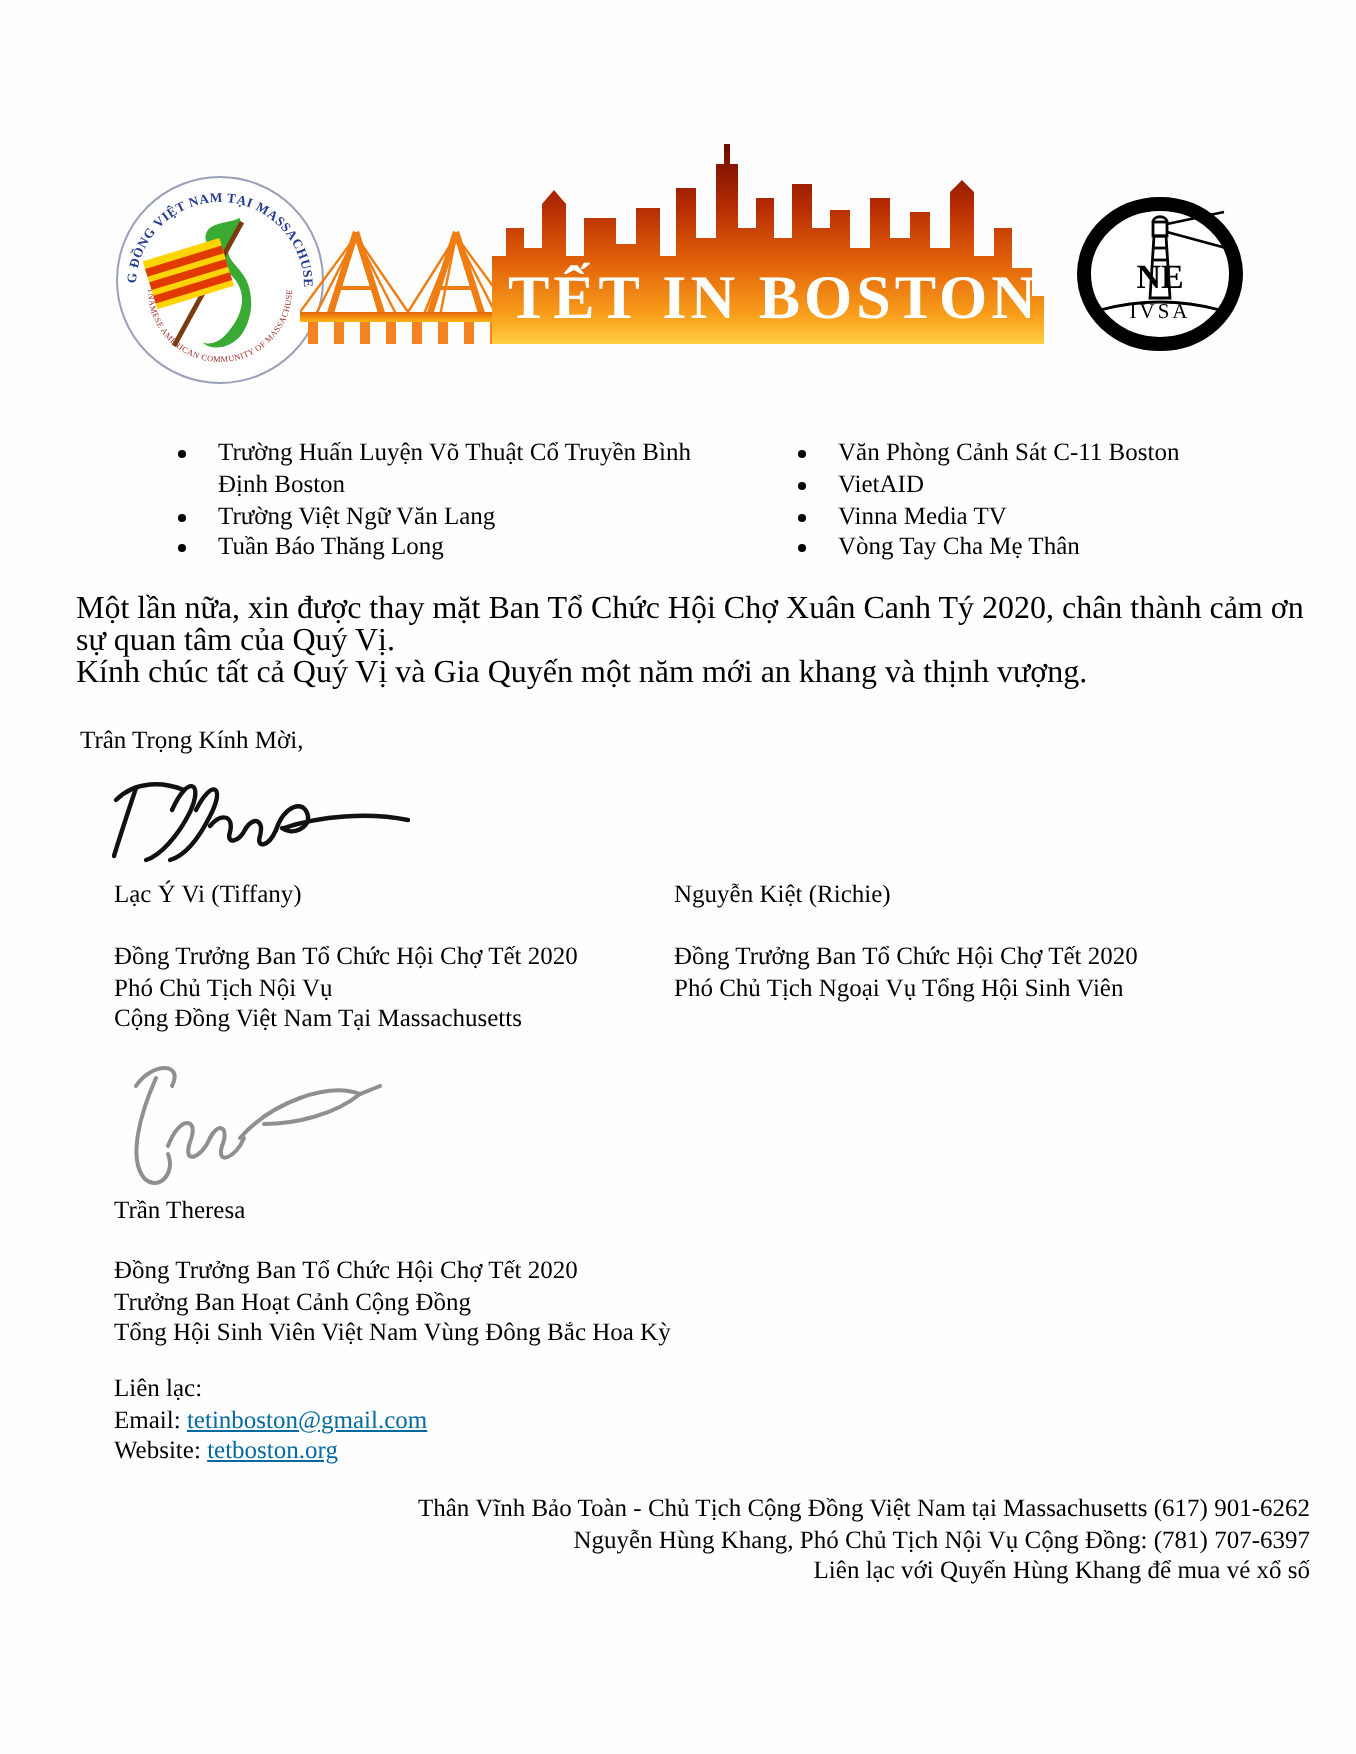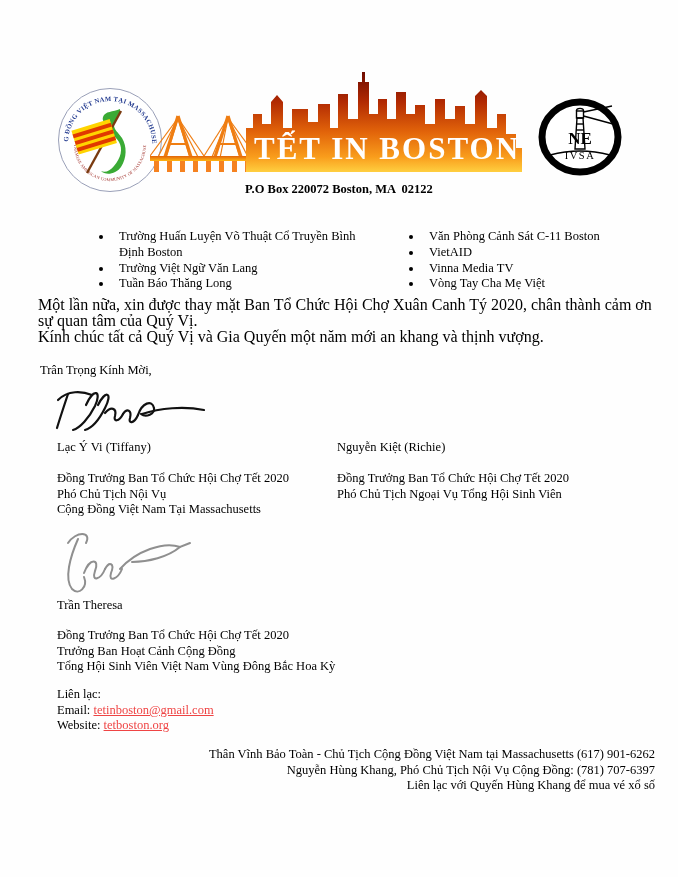--- a/index.html
+++ b/index.html
@@ -3,24 +3,24 @@
 <meta charset="utf-8">
 <style>
   html,body{margin:0;padding:0;background:#e8e8e8;}
   .page{
     position:relative; width:678px; height:877px; background:#fefefe;
     font-family:"Liberation Serif", serif; color:#000; overflow:hidden; margin:0 auto;
   }
   .abs{position:absolute;}
   .txt{font-size:12.5px; line-height:15.5px;}
   .pobox{top:182px; left:0; width:678px; text-align:center; font-weight:bold; font-size:12.5px; white-space:pre;}
-  ul.blist{margin:16px; padding:0 0 0 22px; font-size:12.5px; line-height:15.8px; list-style:disc;}
+  ul.blist{margin:6px; padding:0 0 0 22px; font-size:12.5px; line-height:15.8px; list-style:disc;}
   ul.blist li{padding-left:6px;}
   .para{left:38px; width:622px; font-size:16px; line-height:16px;}
-  .link{color:#ef4444; text-decoration:underline; cursor:pointer;}
+  .link{color:#0369a1; text-decoration:underline; cursor:pointer;}
   .sigblock{font-size:12.5px; line-height:15.5px;font-family:Liberation Serif, serif;}
   svg text{font-family:"Liberation Serif", serif;}
 </style>
 </head>
 <body>
 
 <div class="page">
 
   <svg class="abs" style="left:57px; top:87px;" width="106" height="106" viewBox="0 0 106 106">
     <defs>
@@ -112,32 +112,31 @@
       <rect x="38.5" y="14" width="7" height="7"></rect>
       <path d="M38.5,14 C38.5,10.5 45.5,10.5 45.5,14"></path>
       <line x1="45.5" y1="15" x2="74" y2="9"></line>
       <line x1="45.5" y1="19" x2="75" y2="27"></line>
       <path d="M12,58 Q42,50 72,58"></path>
     </g>
     <text x="42" y="47" text-anchor="middle" font-size="17" font-weight="bold" fill="#000">NE</text>
     <text x="42" y="62" text-anchor="middle" font-size="10.5" letter-spacing="1.5" fill="#000">IVSA</text>
   </svg>
 
-  <div class="abs pobox">P.O Box 220072 Boston, MA  02122</div>
 
   <ul class="abs blist" style="left:75px; top:213px; width:252px;">
     <li>Trường Huấn Luyện Võ Thuật Cổ Truyền Bình Định Boston</li>
     <li>Trường Việt Ngữ Văn Lang</li>
     <li>Tuần Báo Thăng Long</li>
   </ul>
   <ul class="abs blist" style="left:385px; top:213px; width:250px;">
     <li>Văn Phòng Cảnh Sát C-11 Boston</li>
     <li>VietAID</li>
     <li>Vinna Media TV</li>
-    <li>Vòng Tay Cha Mẹ Việt</li>
+    <li>Vòng Tay Cha Mẹ Thân</li>
   </ul>
 
   <div class="abs para" style="top:297px;">
     <div>Một lần nữa, xin được thay mặt Ban Tổ Chức Hội Chợ Xuân Canh Tý 2020, chân thành cảm ơn sự quan tâm của Quý Vị.</div>
     <div>Kính chúc tất cả Quý Vị và Gia Quyến một năm mới an khang và thịnh vượng.</div>
   </div>
 
   <div class="abs txt" style="left:40px; top:363px;">Trân Trọng Kính Mời,</div>
 
   <svg class="abs" style="left:52px; top:384px;" width="158" height="48" viewBox="0 0 158 48">

